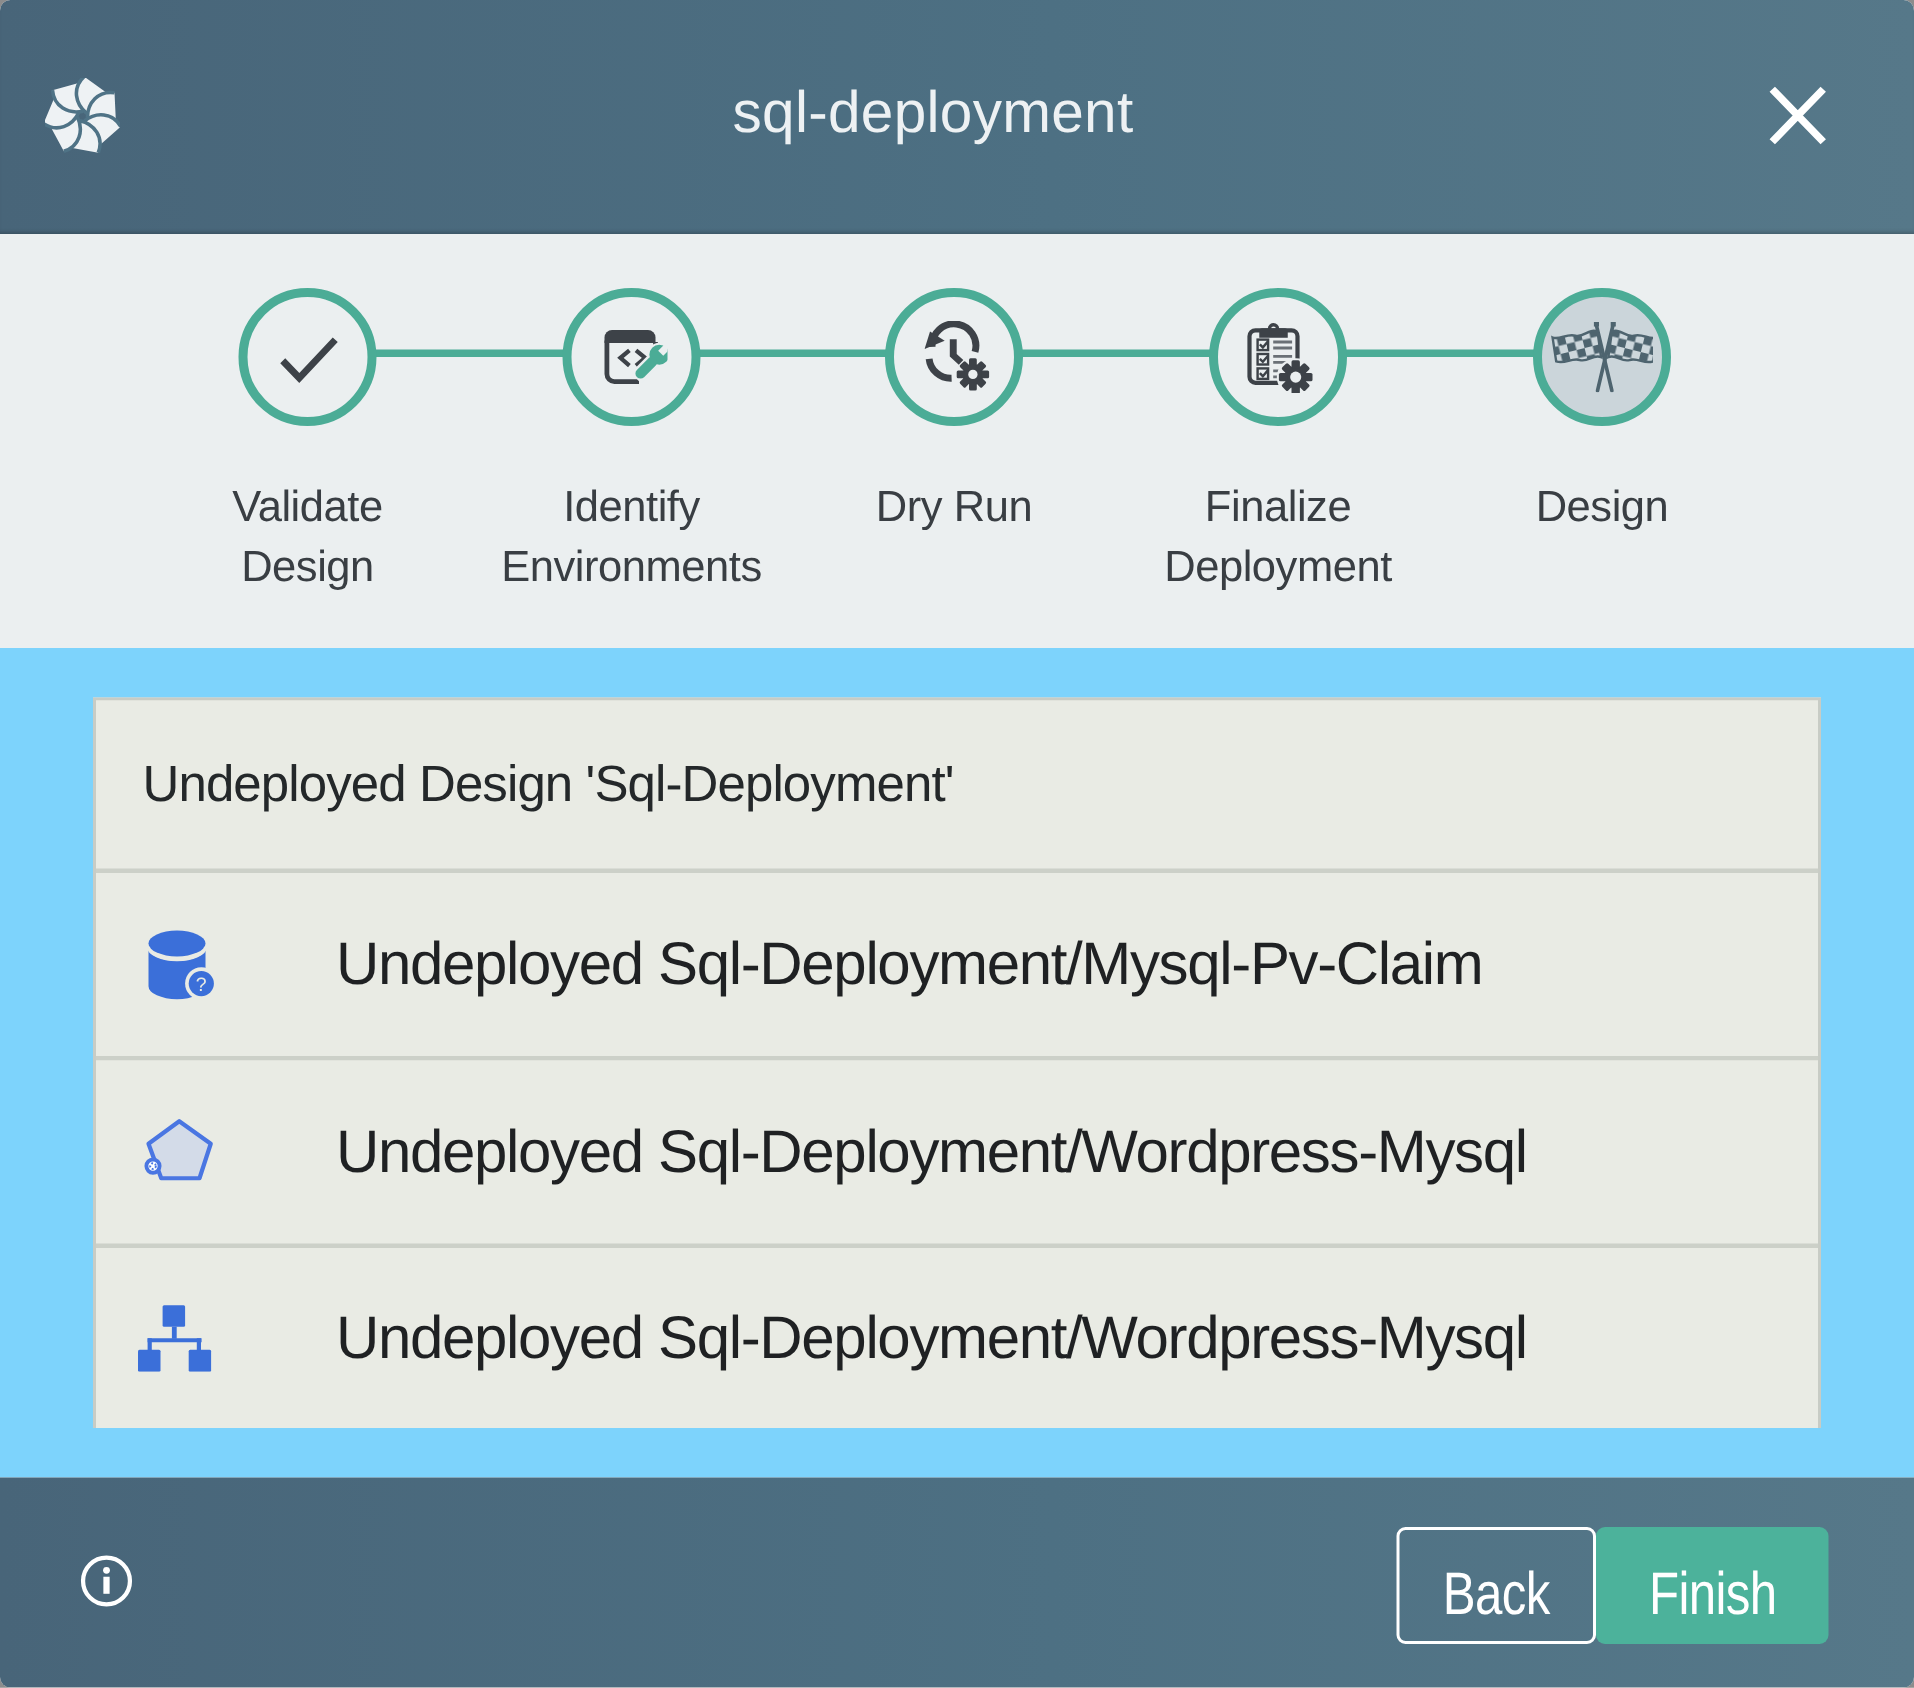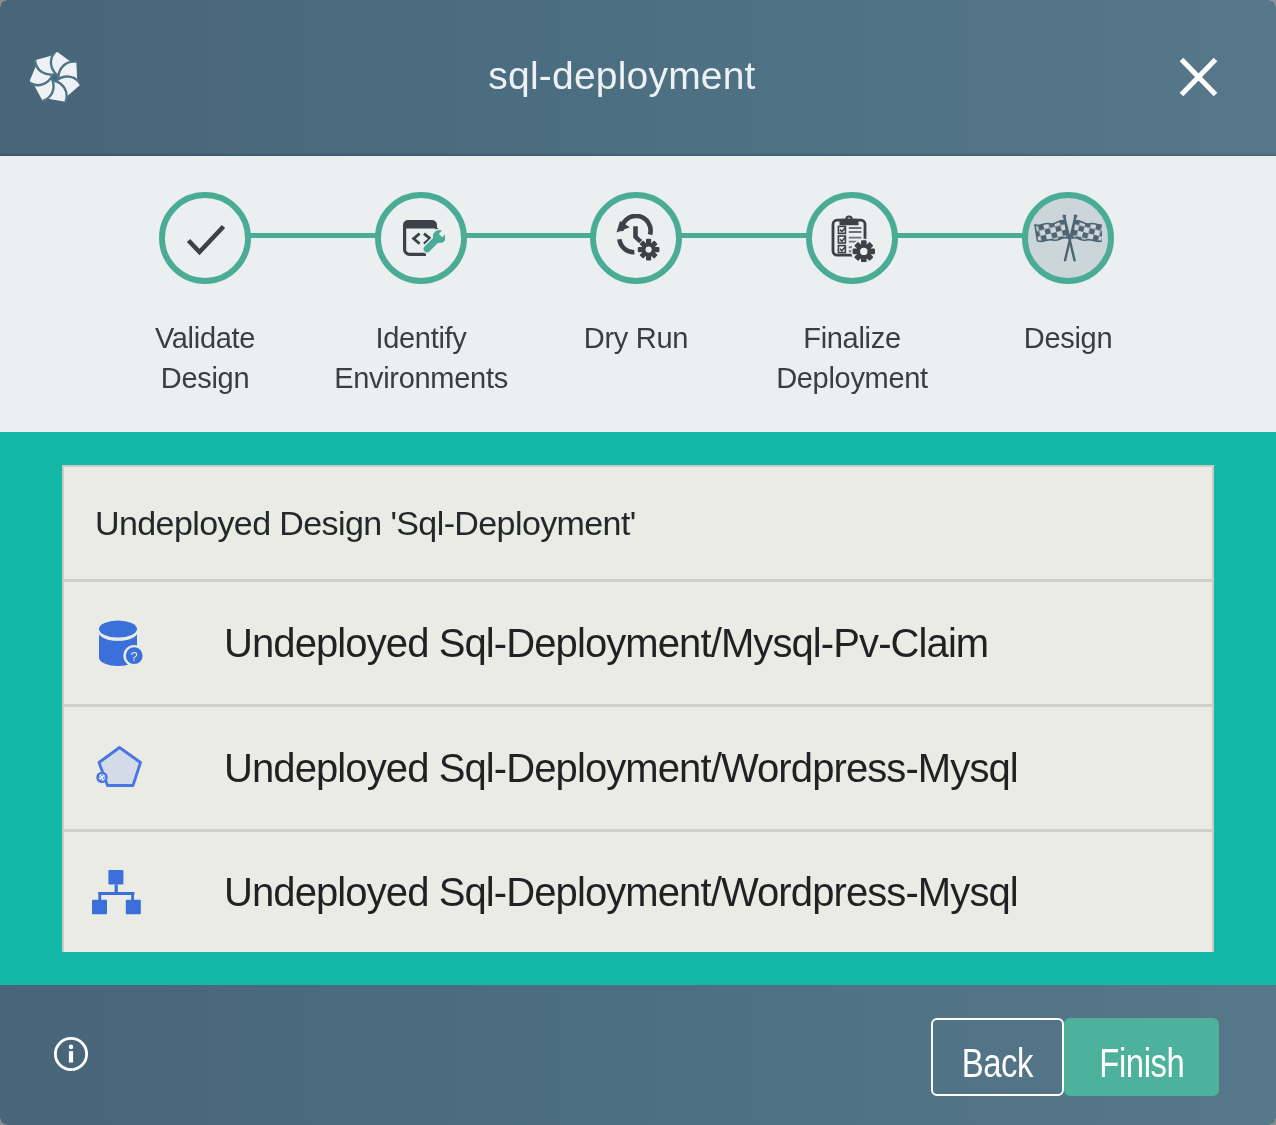--- a/index.html
+++ b/index.html
@@ -8,21 +8,21 @@
   .header { position:absolute; left:0; top:0; width:1276px; height:156px; background:linear-gradient(90deg,#486579 0%,#4d7083 55%,#567889 100%); box-shadow: inset 0 -3px 3px -2px rgba(0,0,0,0.25); }
   .title { position:absolute; left:0; top:54px; width:1229px; text-align:center; font-size:39px; color:#edf1f3; letter-spacing:0.2px;padding-left:15px; }
   .logo { position:absolute; left:30px; top:52px; }
   .closex { position:absolute; left:1179px; top:57px; width:39px; height:40px; }
   .steps { position:absolute; left:0; top:156px; width:1276px; height:276px; background:#ebeff0;padding-left:48px; }
   .connector { position:absolute; left:205px; top:77px; width:863px; height:5px; background:#4bac96; }
   .circ { position:absolute; top:36px; width:92px; height:92px; border-radius:50%; border:6px solid #4bac96; background:#ebeff0; }
   .circ.fill { background:#cbd5da; }
   .circ svg { position:absolute; left:50%; top:50%; transform:translate(-50%,-50%); }
   .slabel { position:absolute; top:162px; width:260px; text-align:center; font-size:29px; line-height:40px; color:#393e43; letter-spacing:-0.3px; }
-  .content { position:absolute; left:0; top:432px; width:1276px; height:553px; background:#14b8a6; }
+  .content { position:absolute; left:0; top:432px; width:1276px; height:553px; background:#7dd3fc; }
   .panel { position:absolute; left:62px; top:33px; width:1152px; height:487px; border:2px solid #c8ccc5; background:#e9ebe4; }
   .row { position:absolute; left:0; width:1148px; background:#e9ebe4; }
   .sep { position:absolute; left:0; width:1148px; height:3px; background:#ccd0c8; }
   .rowtitle { position:absolute; left:31px; top:0; height:100%; display:flex; align-items:center; font-size:34px; color:#24282a; letter-spacing:-0.6px; }
   .rowtext { position:absolute; left:114px; top:0; height:100%; display:flex; align-items:center; font-size:40px; color:#1f2123; letter-spacing:-0.9px;margin-left:46px; }
   .rowicon { position:absolute; left:36px; top:50%; transform:translateY(-50%); }
   .footer { position:absolute; left:0; top:985px; width:1276px; height:140px; background:linear-gradient(90deg,#486579 0%,#4d7083 55%,#567889 100%); }
   .btn { position:absolute; top:33px; height:78px; border-radius:6px; font-size:40px; color:#fff; display:flex; align-items:center; justify-content:center; letter-spacing:-0.5px; padding-top:12px; }
   .back { left:931px; width:133px; border:2px solid #fff; }
   .finish { left:1064px; width:155px; background:#4cb29b;text-align:center; }

